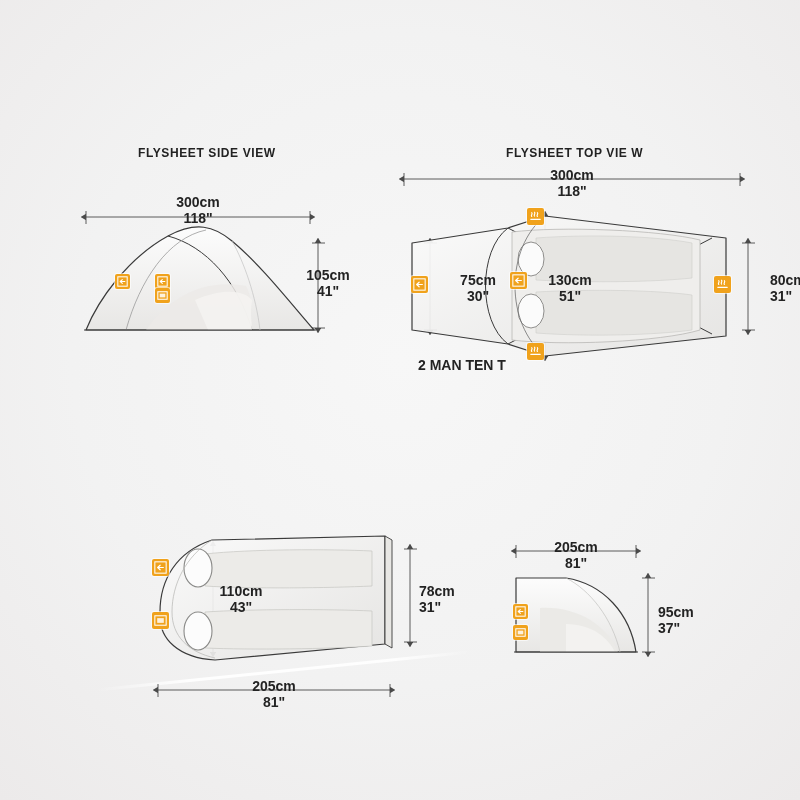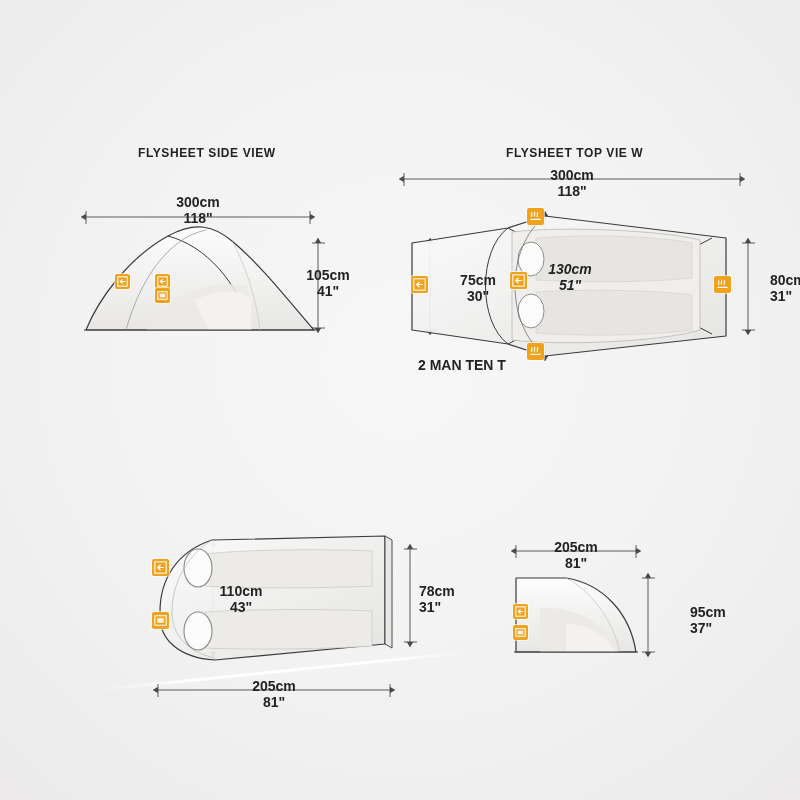--- a/index.html
+++ b/index.html
@@ -254,21 +254,21 @@
   </div>
 
   <div class="lbl" style="left:542px; top:167px; width:60px;">
     <span>300cm</span><br>
     <span>118"</span>
   </div>
   <div class="lbl" style="left:443px; top:272px; width:38px;margin-left:16px;">
     <span>75cm</span><br>
     <span>30"</span>
   </div>
-  <div class="lbl" style="left:548px; top:261px; width:44px;font-style:italic;">
+  <div class="lbl" style="left:548px; top:272px; width:44px;">
     <span>130cm</span><br>
     <span>51"</span>
   </div>
   <div class="lbl lbl-left" style="left:758px; top:272px; width:40px;margin-left:12px;">
     <span>80cm</span><br>
     <span>31"</span>
   </div>
   <div class="lbl lbl-left" style="left:418px; top:357px;">2 MAN TEN T</div>
 
   <div class="icon" style="left:527px; top:208px;">
@@ -311,21 +311,21 @@
     <span>31"</span>
   </div>
   <div class="lbl" style="left:244px; top:678px; width:60px;">
     <span>205cm</span><br>
     <span>81"</span>
   </div>
   <div class="lbl" style="left:546px; top:539px; width:60px;">
     <span>205cm</span><br>
     <span>81"</span>
   </div>
-  <div class="lbl lbl-left" style="left:690px; top:604px; width:40px;">
+  <div class="lbl lbl-left" style="left:658px; top:604px; width:40px;">
     <span>95cm</span><br>
     <span>37"</span>
   </div>
 
   <div class="icon" style="left:152px; top:559px;">
     <svg viewBox="0 0 18 18">
         <rect x="3" y="3" width="12" height="12" fill="none" stroke="#ffffff" stroke-width="1.1"></rect>
         <path d="M12 9 L6.5 9 M8.6 6.6 L6 9 L8.6 11.4" stroke="#ffffff" stroke-width="1.3" fill="none" stroke-linecap="round" stroke-linejoin="round"></path>
       </svg>
   </div>

